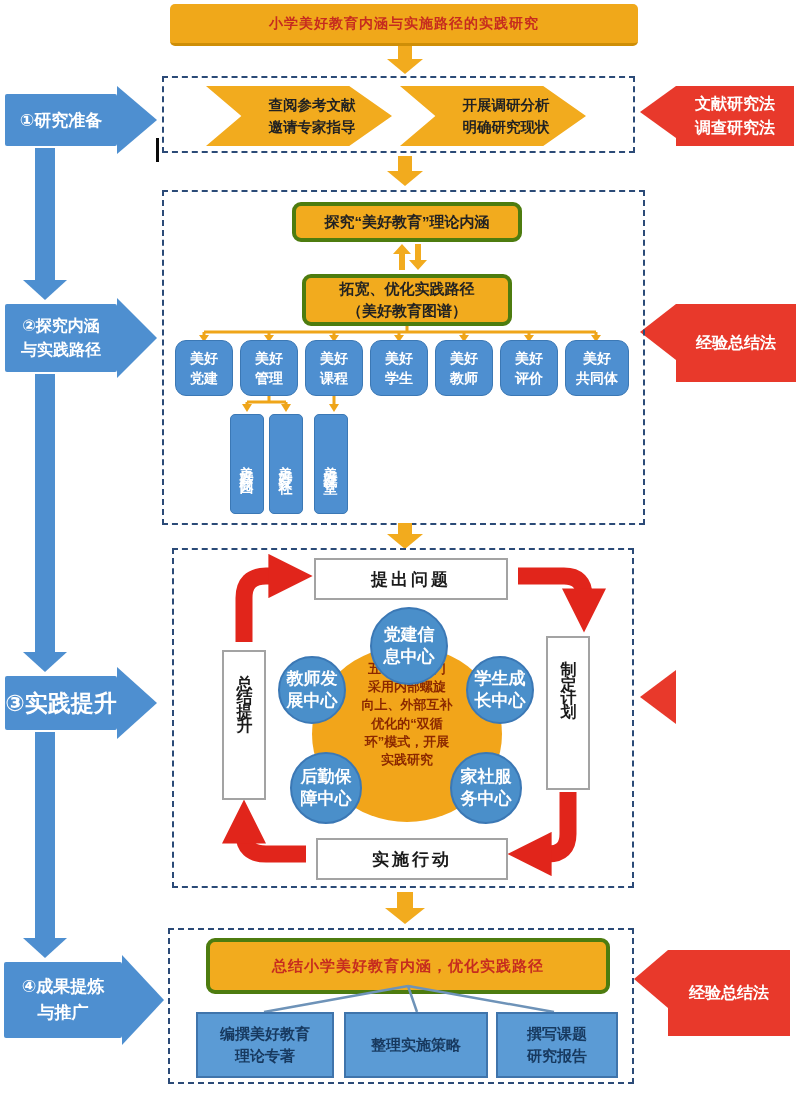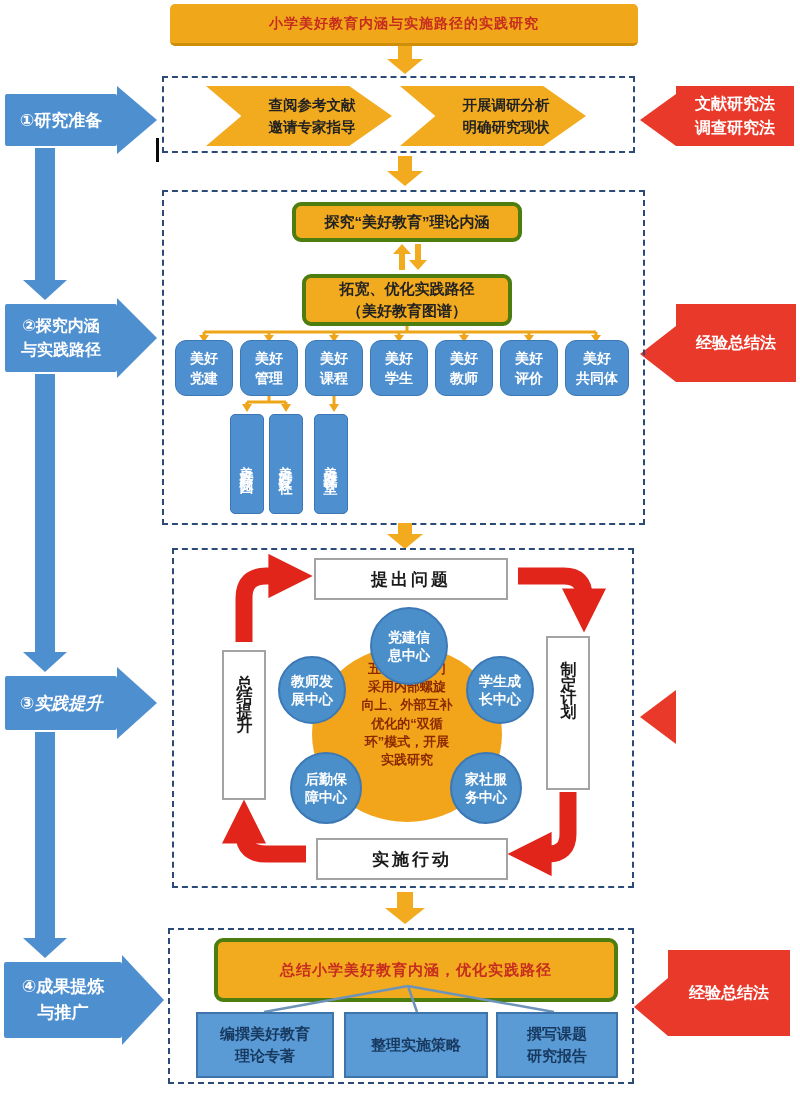--- a/index.html
+++ b/index.html
@@ -35,21 +35,21 @@
   .stage .shead{width:0;height:0;border-left:40px solid #4E8FD0;}
 
   
   .varrow{width:44px;}
   .varrow .shaft{position:absolute;left:12px;right:12px;top:0;bottom:20px;background:#4E8FD0;}
   .varrow .tip{position:absolute;bottom:0;left:0;width:0;height:0;
                border-left:22px solid transparent;border-right:22px solid transparent;
                border-top:20px solid #4E8FD0;}
 
   
-  .method{display:flex;align-items:flex-end;}
+  .method{display:flex;align-items:flex-start;}
   .method .mhead{width:0;height:0;border-right:36px solid #E8392B;}
   .method .mbox{background:#E8392B;color:#fff;font-weight:bold;text-align:center;
                 display:flex;align-items:center;justify-content:center;font-size:16px;}
 
   
   .chev{background:#F2AB1E;clip-path:polygon(0 0,77% 0,100% 50%,77% 100%,0 100%,19% 50%);
         color:#222;font-weight:bold;font-size:14.5px;line-height:1.55;text-align:center;
         display:flex;align-items:center;justify-content:center;padding-left:26px;}
 
   
@@ -70,21 +70,21 @@
   .steph{font-size:17px;letter-spacing:3px;}
   .stepv{writing-mode:vertical-rl;text-orientation:upright;font-size:16px;letter-spacing:14px;
          padding-top:10px;justify-content:flex-start;}
 
   
   .ellipse{background:#F2A51A;border-radius:50%;}
   .note{color:#8B2800;font-weight:bold;font-size:13px;line-height:1.4;text-align:center;}
 
   
   .circle{background:#4A8FCA;border:2px solid #3B78B5;border-radius:50%;color:#fff;
-          font-weight:bold;font-size:14px;line-height:1.3;text-align:center;
+          font-weight:bold;font-size:17px;line-height:1.3;text-align:center;
           display:flex;align-items:center;justify-content:center;}
 
   
   .obox{background:#5B9BD5;border:2px solid #3F74AB;color:#17395F;font-weight:bold;
         font-size:15px;line-height:1.45;text-align:center;
         display:flex;align-items:center;justify-content:center;}
 
   .summary{color:#C62C1F;font-size:15px;letter-spacing:1px;}
   .stray{background:#0a0a0a;}
 </style>
@@ -103,21 +103,21 @@
   <div class="abs stage" style="left:5px;top:86px;height:68px;">
     <div class="sbox ml" style="width:112px;height:52px;font-size:17px;">①研究准备</div>
     <div class="shead" style="border-top:34px solid transparent;border-bottom:34px solid transparent;"></div>
   </div>
   <div class="abs stage" style="left:5px;top:298px;height:80px;">
     <div class="sbox ml" style="width:112px;height:68px;font-size:16px;line-height:1.5;">②探究内涵
 与实践路径</div>
     <div class="shead" style="border-top:40px solid transparent;border-bottom:40px solid transparent;"></div>
   </div>
   <div class="abs stage" style="left:5px;top:667px;height:72px;">
-    <div class="sbox ml" style="width:112px;height:54px;font-size:17px;font-style:italic;">③实践提升</div>
+    <div class="sbox ml" style="width:112px;height:54px;font-size:23px;">③实践提升</div>
     <div class="shead" style="border-top:36px solid transparent;border-bottom:36px solid transparent;"></div>
   </div>
   <div class="abs stage" style="left:4px;top:955px;height:90px;">
     <div class="sbox ml" style="width:118px;height:76px;font-size:17px;line-height:1.55;">④成果提炼
 与推广</div>
     <div class="shead" style="border-left-width:42px;border-top:45px solid transparent;border-bottom:45px solid transparent;"></div>
   </div>
 
   <div class="abs varrow" style="left:23px;top:148px;height:152px;">
     <div class="shaft"></div>
@@ -245,21 +245,21 @@
     <div class="abs step stepv" style="left:48px;top:100px;width:44px;height:150px;">总结提升</div>
     <div class="abs step steph" style="left:142px;top:288px;width:192px;height:42px;">实施行动</div>
   </div>
 
   <div class="abs yarrow" style="left:385px;top:892px;height:32px;width:40px;">
     <div class="shaft" style="left:12px;right:12px;bottom:16px;"></div>
     <div class="tip" style="border-left-width:20px;border-right-width:20px;border-top-width:16px;"></div>
   </div>
 
   <div class="abs section sec4">
-    <div class="abs ybox summary" style="left:44px;top:8px;width:404px;height:64px;">总结小学美好教育内涵，优化实践路径</div>
+    <div class="abs ybox summary" style="left:36px;top:8px;width:404px;height:56px;">总结小学美好教育内涵，优化实践路径</div>
 
     <svg class="abs" style="left:0;top:0;" width="462" height="152">
       <path d="M238 56 L94 82 M238 56 L247 82 M238 56 L384 82" stroke="#6E93B8" stroke-width="2.5" fill="none"></path>
     </svg>
 
     <div class="abs obox ml" style="left:26px;top:82px;width:138px;height:66px;">编撰美好教育
 理论专著</div>
     <div class="abs obox ml" style="left:174px;top:82px;width:144px;height:66px;">整理实施策略</div>
     <div class="abs obox ml" style="left:326px;top:82px;width:122px;height:66px;">撰写课题
 研究报告</div>

